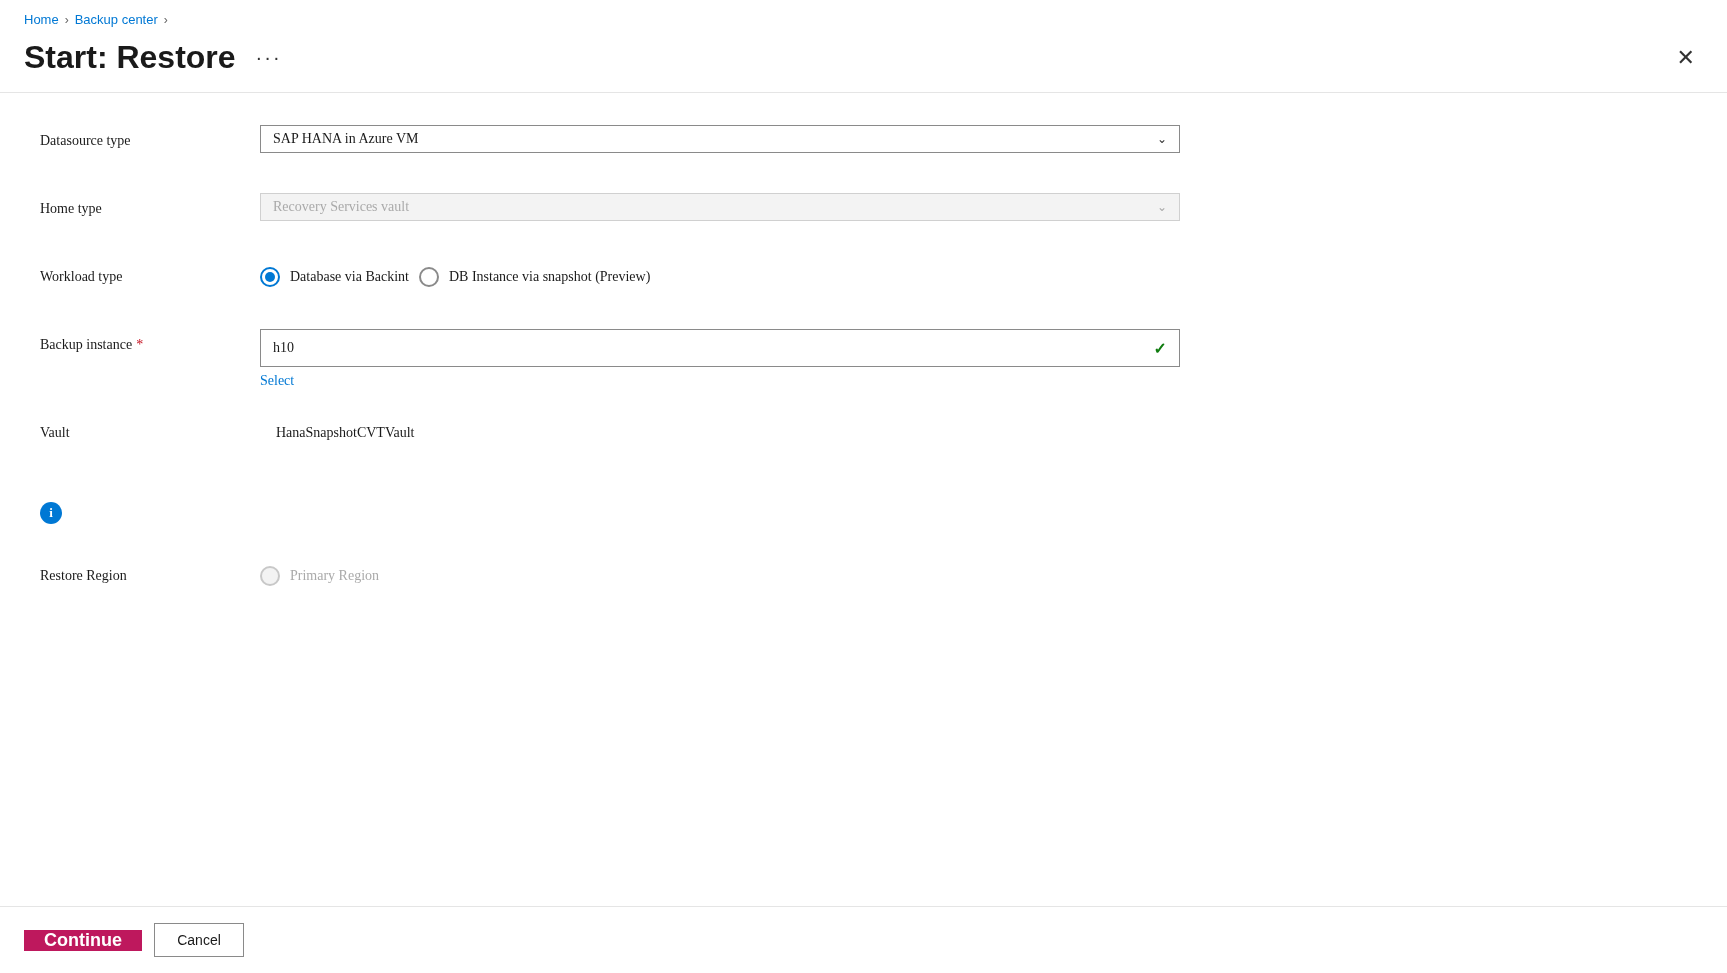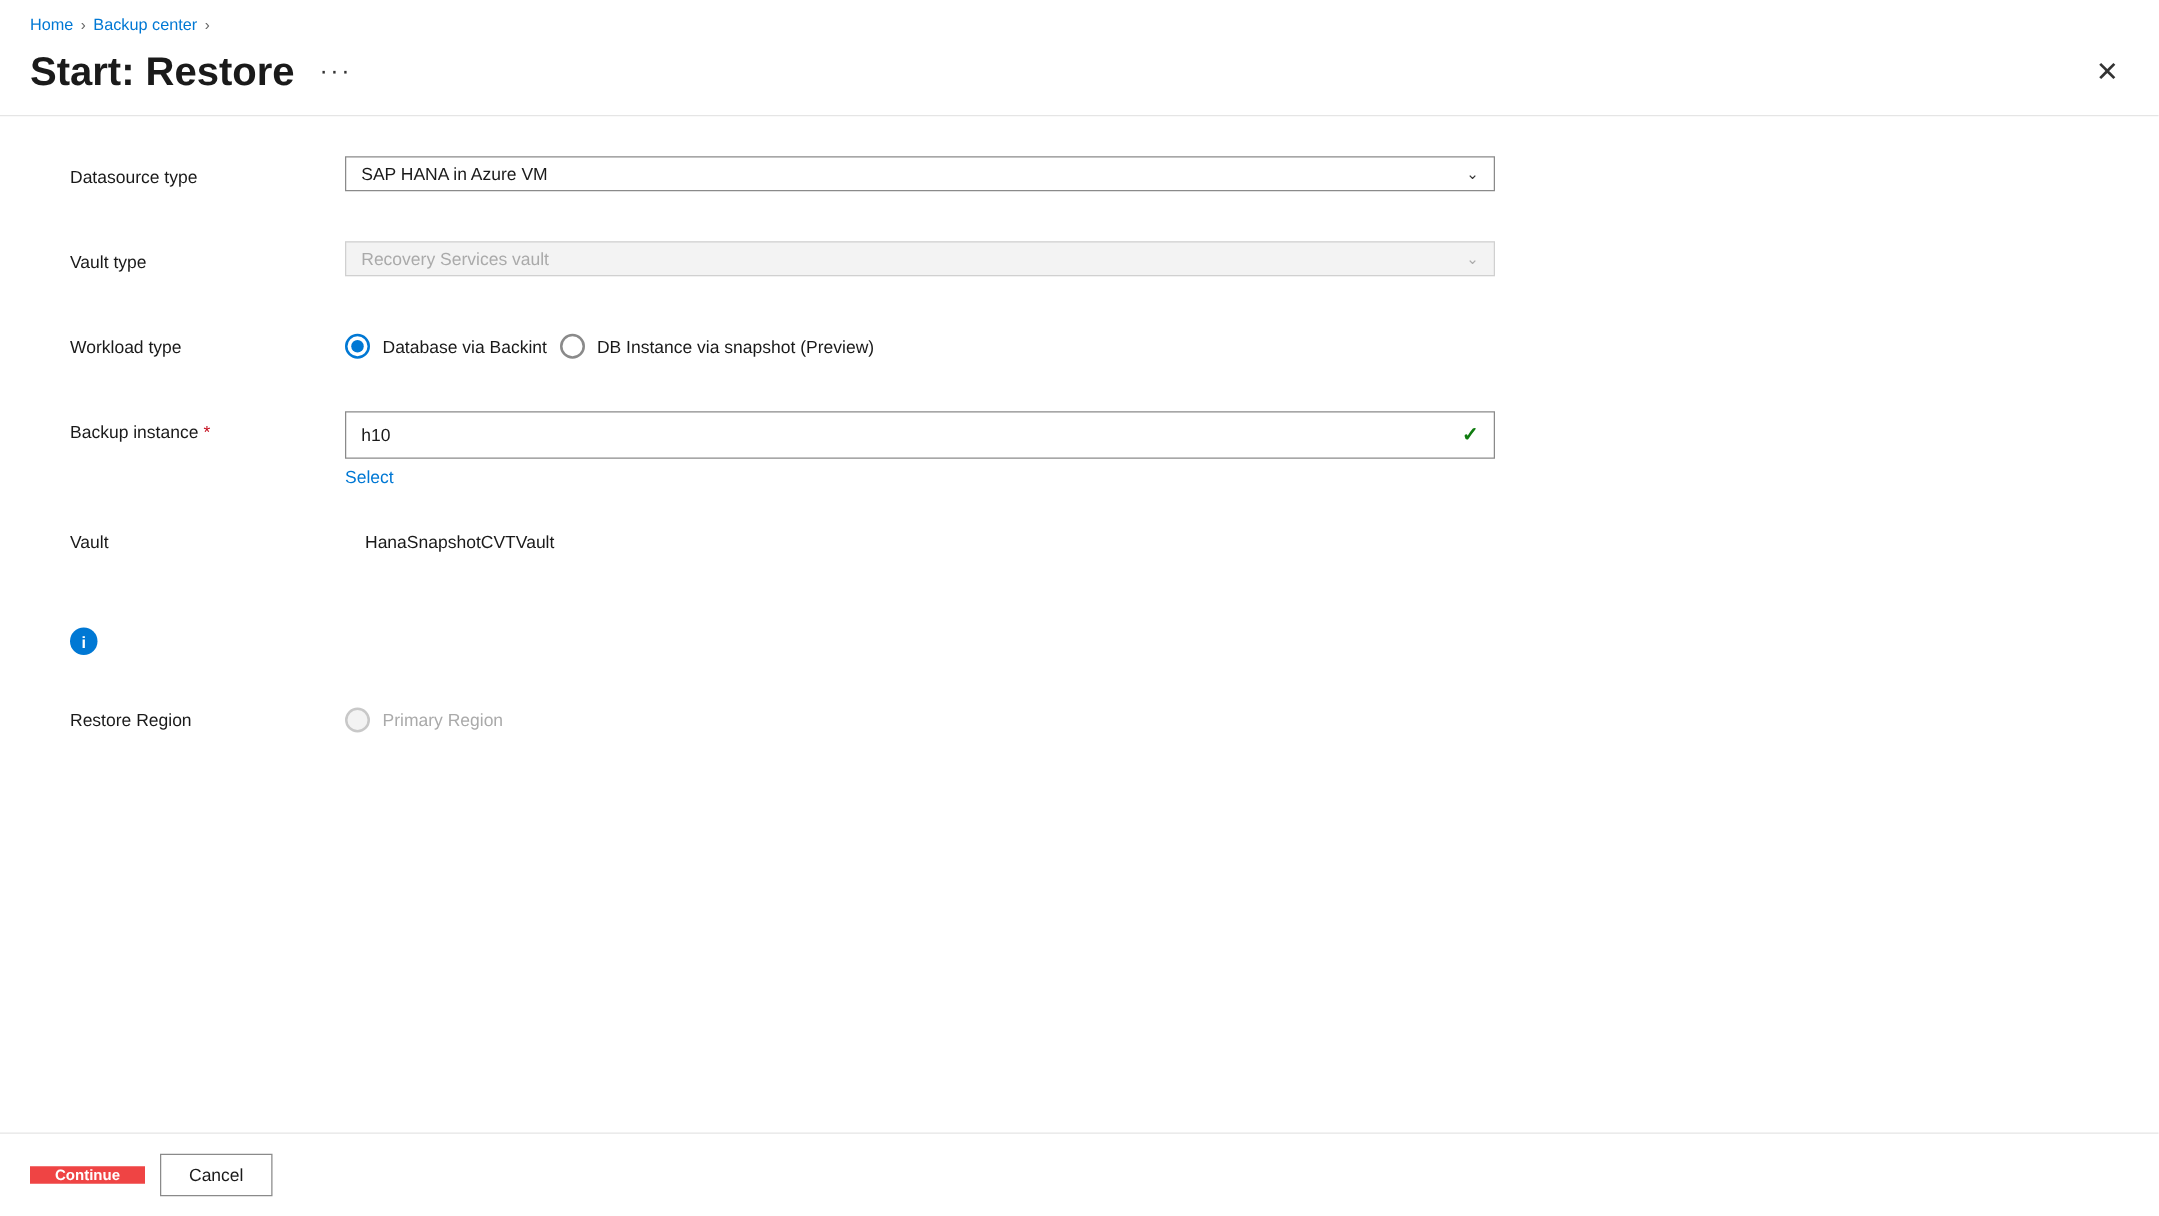--- a/index.html
+++ b/index.html
@@ -63,22 +63,23 @@
       padding: 4px 8px;
       line-height: 1;
     }
     .divider {
       height: 1px;
       background: #e5e5e5;
       margin: 0;
     }
     .content {
       flex: 1;
-      padding: 32px 40px 20px 56px;
+      padding: 32px 40px 20px 40px;
       overflow-y: auto;
+      font-family: Liberation Serif, serif;
     }
     .form-row {
       display: flex;
       align-items: flex-start;
       margin-bottom: 28px;
       min-height: 40px;
     }
     .form-label {
       width: 220px;
       min-width: 220px;
@@ -235,25 +236,25 @@
     }
     .footer {
       border-top: 1px solid #e5e5e5;
       padding: 16px 24px;
       display: flex;
       align-items: center;
       gap: 12px;
       background: #fff;
     }
     .btn-primary {
-      background: #ef4444;
+      background: #be185d;
       color: #fff;
       border: none;
       padding: 0 20px;
-      font-size: 12px;
+      font-size: 18px;
       font-weight: 600;
       cursor: pointer;
       min-width: 90px;
     }
     .btn-secondary {
       background: #fff;
       color: #1a1a1a;
       border: 1px solid #8a8a8a;
       padding: 8px 21px;
       font-size: 14px;
@@ -287,21 +288,21 @@
     <div class="form-label">Datasource type</div>
     <div class="form-control">
       <div class="select-box">
         <span>SAP HANA in Azure VM</span>
         <span class="chevron">⌄</span>
       </div>
     </div>
   </div>
 
   <div class="form-row">
-    <div class="form-label">Vault type</div>
+    <div class="form-label">Home type</div>
     <div class="form-control">
       <div class="select-box disabled">
         <span>Recovery Services vault</span>
         <span class="chevron">⌄</span>
       </div>
     </div>
   </div>
 
   <div class="form-row">
     <div class="form-label">Workload type</div>

